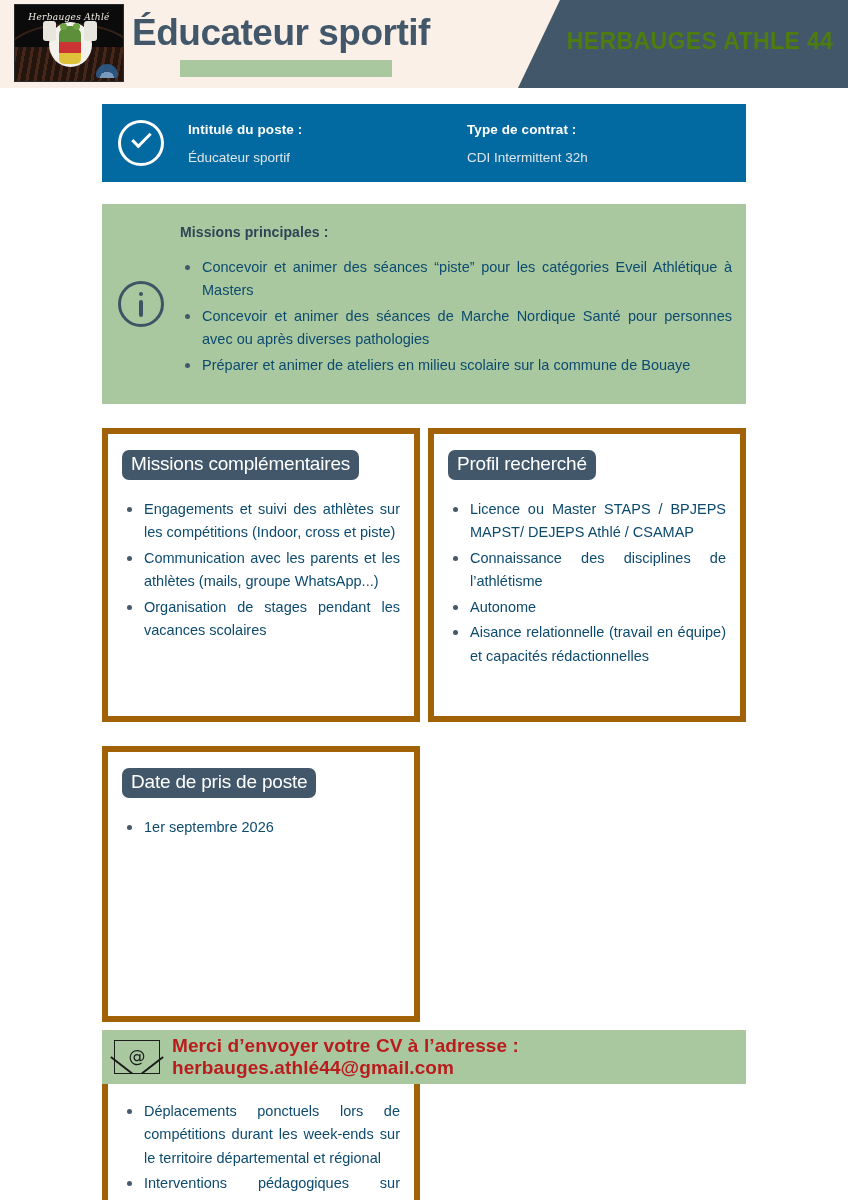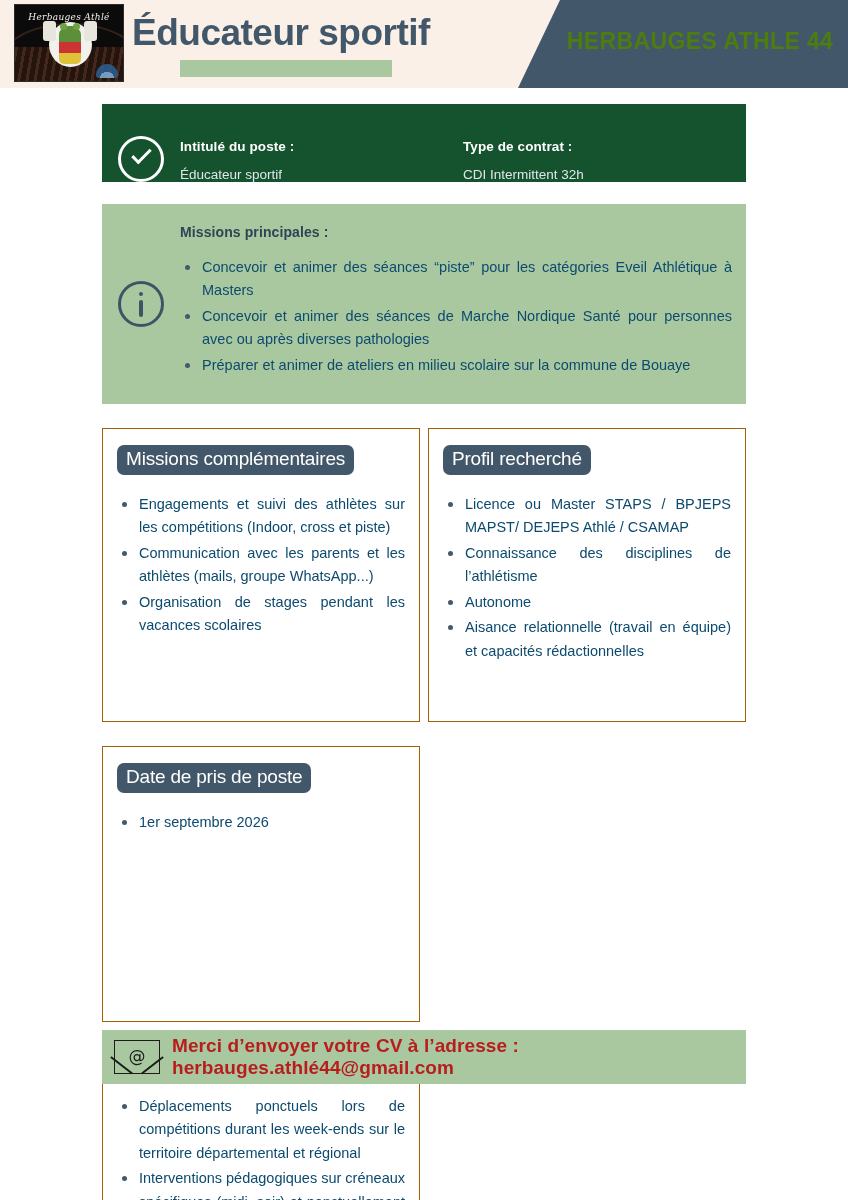--- a/index.html
+++ b/index.html
@@ -82,21 +82,21 @@
   .header-accent {
     position: absolute; left: 180px; top: 60px; width: 212px; height: 17px;
     background: #a9c8a0;
   }
 
   
   .content { position: absolute; left: 0; top: 88px; width: 848px; }
 
   .band-dark {
     position: absolute; left: 102px; top: 16px; width: 644px; height: 78px;
-    background: #14532d; display: flex; align-items: flex-end;
+    background: #0369a1; display: flex; align-items: center; gap: 8px;
   }
   .icon-slot { width: 78px; display: flex; justify-content: center; align-items: center; }
   .circle-icon {
     width: 46px; height: 46px; border-radius: 50%;
     border: 3px solid #ffffff; position: relative;
   }
   .circle-icon .tick {
     position: absolute; left: 11px; top: 10px; width: 19px; height: 10px;
     border-left: 3px solid #fff; border-bottom: 3px solid #fff;
     transform: rotate(-45deg);
@@ -139,21 +139,21 @@
   }
   ul.bullets li::before {
     content: ""; position: absolute; left: 5px; top: 9px;
     width: 5px; height: 5px; border-radius: 50%; background: #44596b;
   }
 
   .row-cards { position: absolute; left: 102px; width: 644px; display: flex; gap: 8px; }
   .row-a { top: 340px; }
   .row-b { top: 658px; flex-direction: column; }
   .card {
-    background: #ffffff; border: 1px solid #a16207; padding: 16px 14px 0 14px;
+    background: #ffffff; border: 6px solid #a16207; padding: 16px 14px 0 14px;
   }
   .card.left { width: 318px; }
   .card.right { width: 318px; }
   .row-a .card.left { height: 294px; }
   .row-a .card.right { height: 294px; }
   .row-b .card.left { height: 276px; }
   .row-b .card.right { height: 348px; }
   .badge {
     display: inline-block; background: #42586a; color: #ffffff;
     font-size: 19px; padding: 3px 9px 5px 9px; border-radius: 7px;

